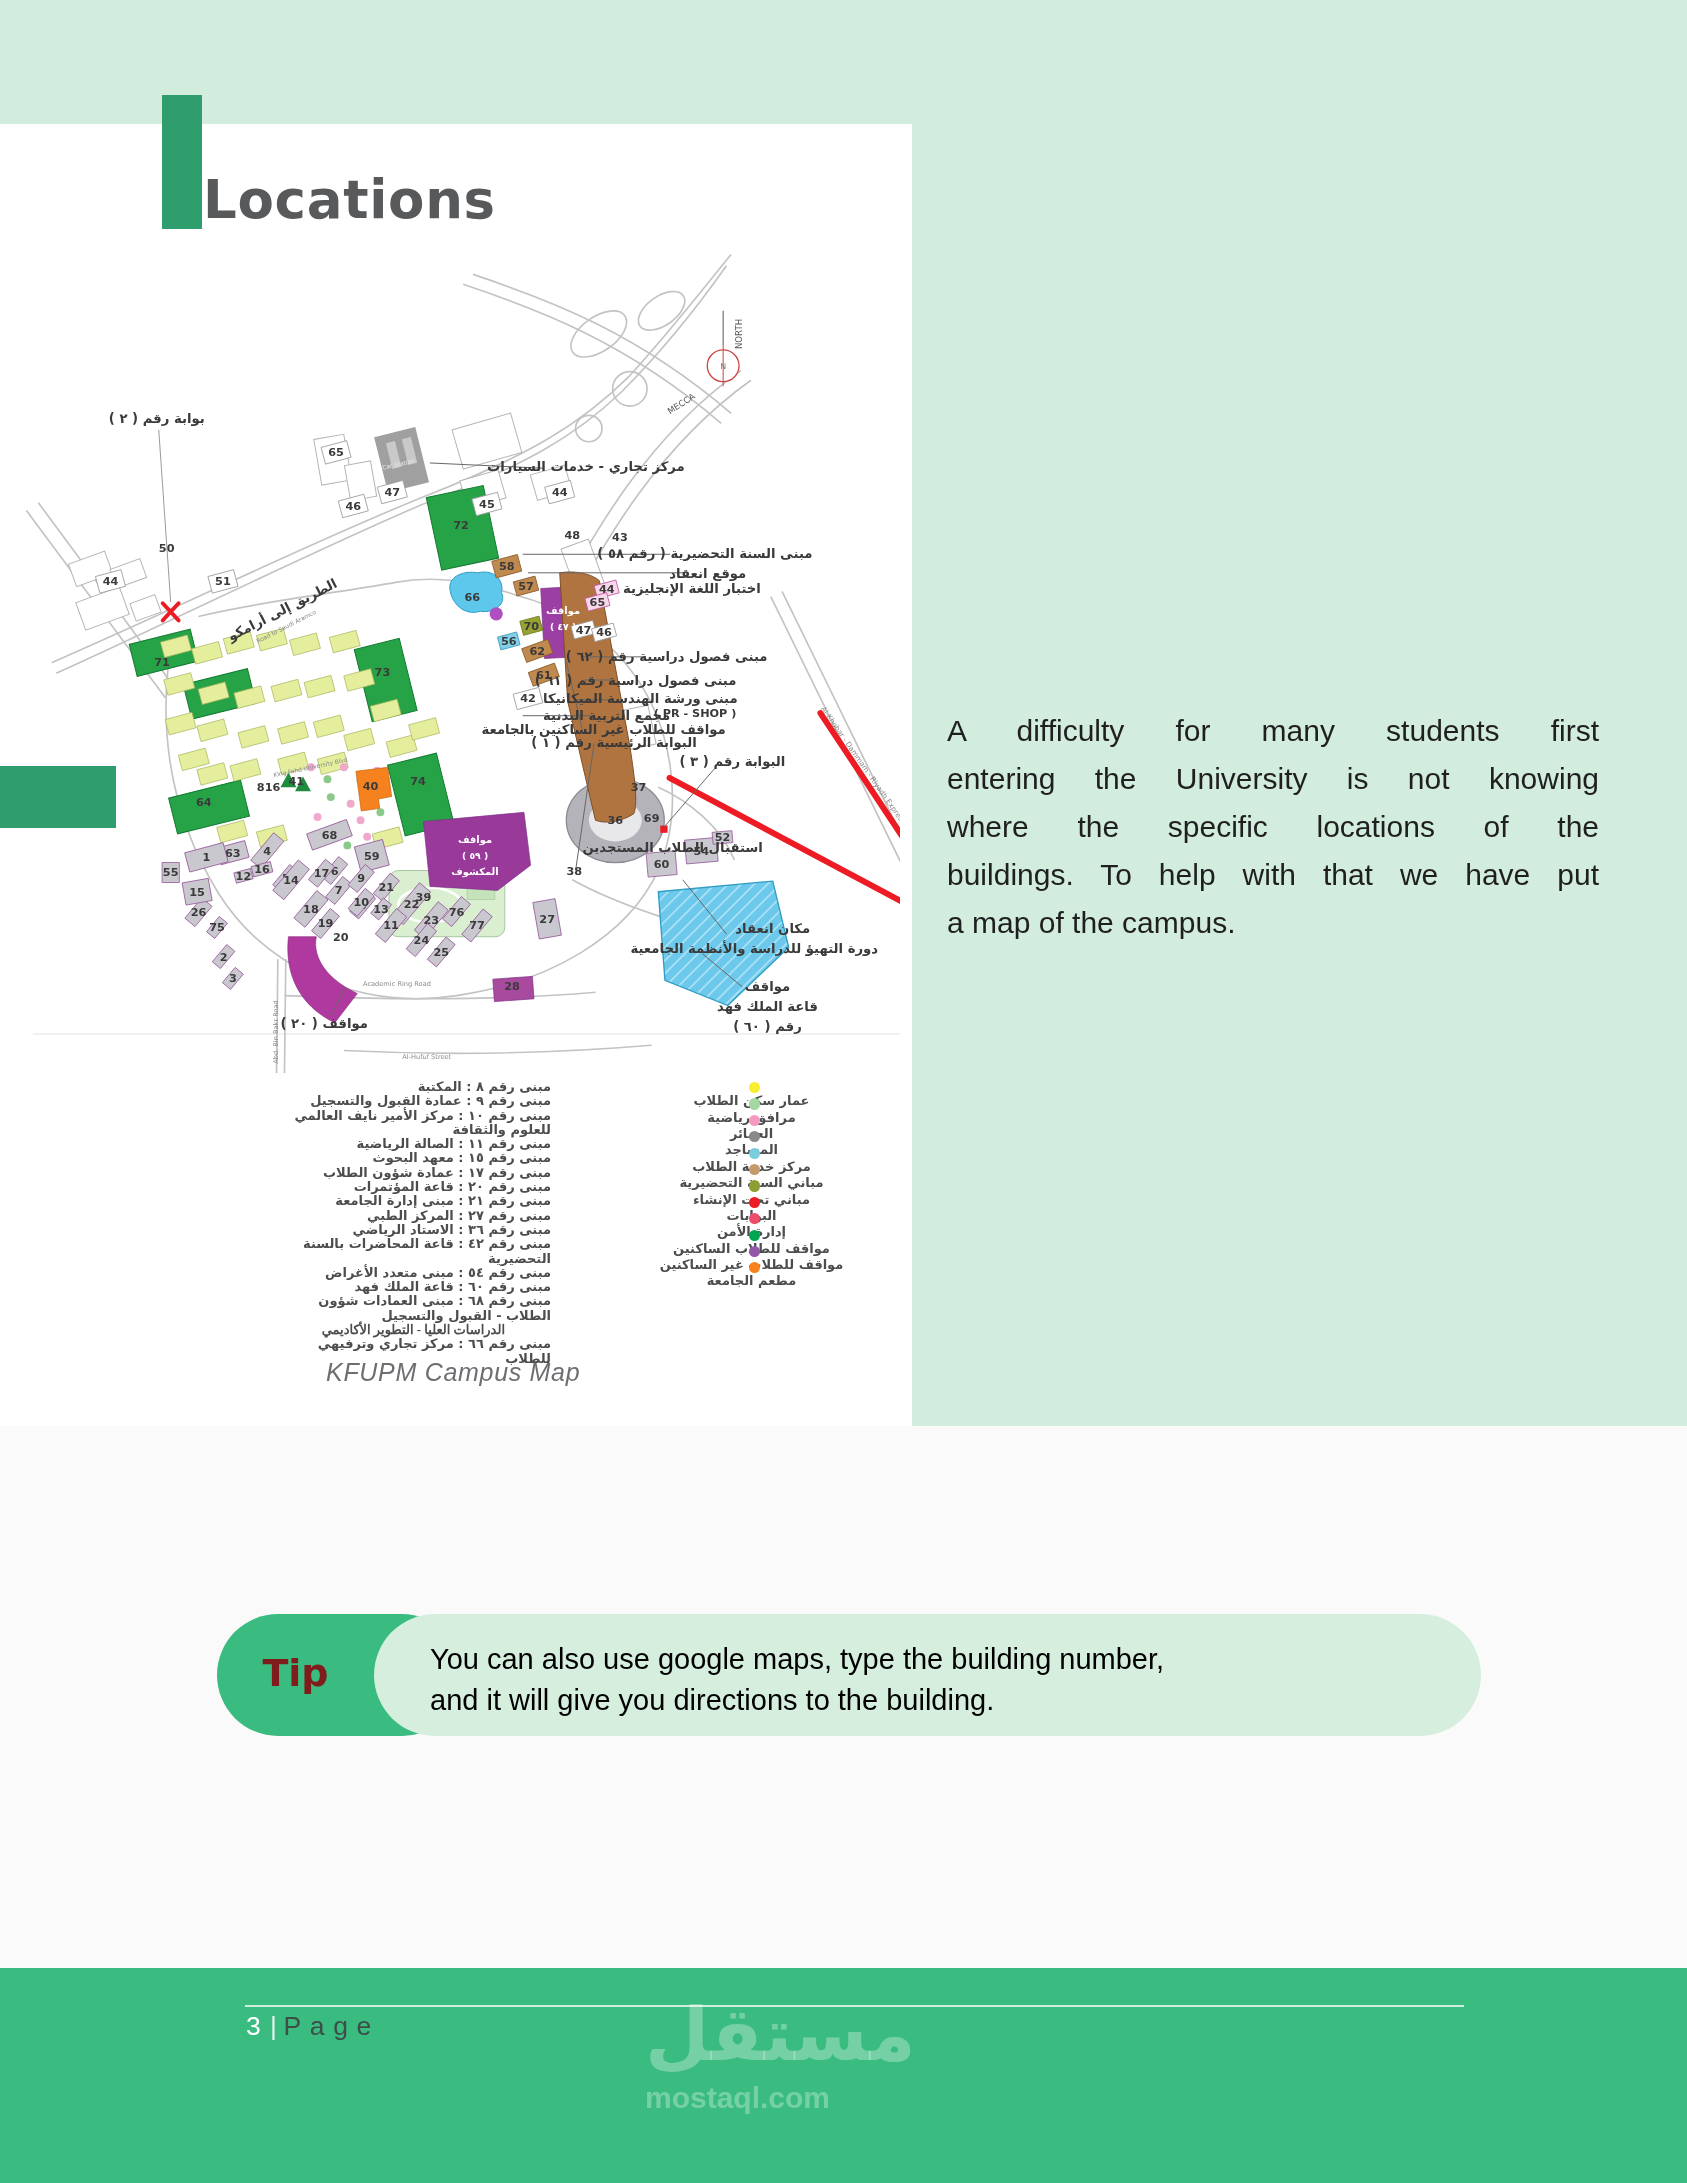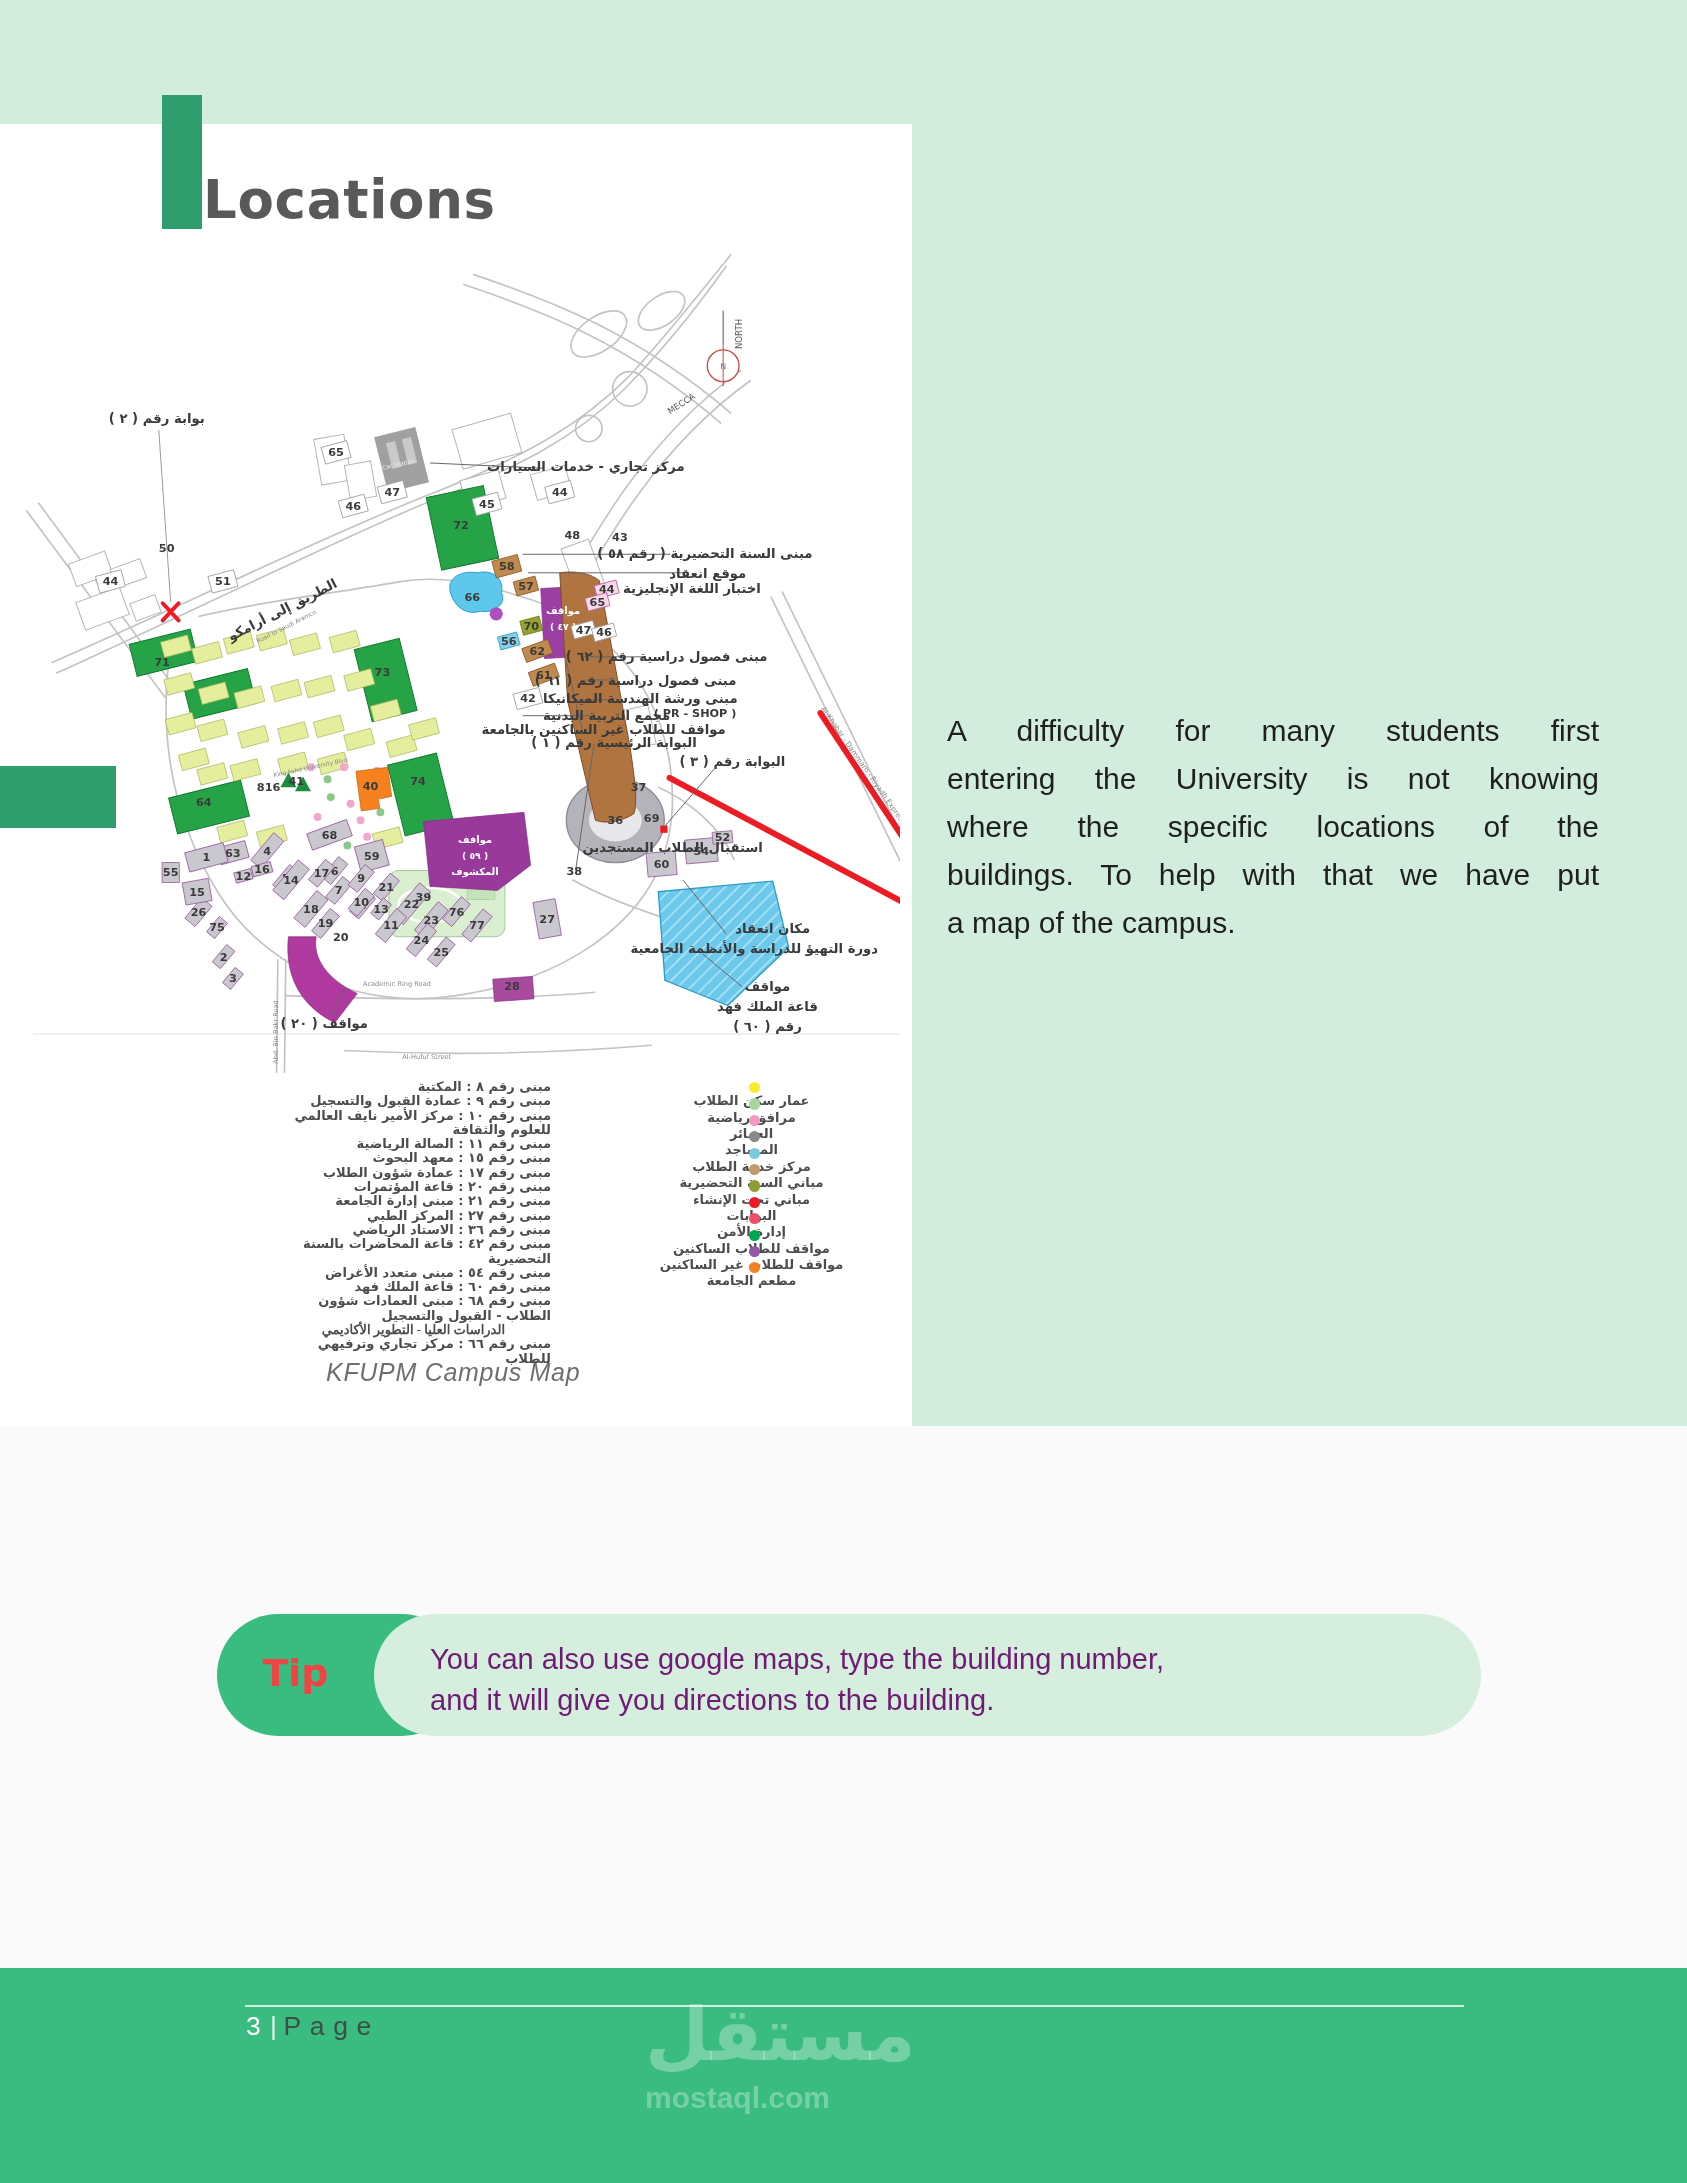--- a/index.html
+++ b/index.html
@@ -29,23 +29,23 @@
   #legend-right{left:676px;top:1082px;width:151px;font-family:"DejaVu Sans",sans-serif;
                 font-weight:bold;font-size:13px;color:#4d4d4f;}
   #legend-right .lrow{direction:rtl;display:flex;align-items:center;height:16.4px;flex-direction:column;}
   #legend-right .dot{width:11.2px;height:11.2px;border-radius:50%;margin-left:6px;flex:0 0 auto;}
   #legend-right .ltxt{white-space:nowrap;}
   #map-caption{left:13.2px;top:1358px;width:880px;text-align:center;font-style:italic;
                font-size:25px;color:#6d6e71;letter-spacing:0.7px;}
   
   #tip-box{left:374px;top:1614px;width:1107px;height:122px;border-radius:62px;background:#d5eedd;}
   #tip-pill{left:217px;top:1614px;width:246px;height:122px;border-radius:62px;background:#3abc80;}
-  #tip-label{left:217px;top:1651px;width:157px;text-align:center;color:#ef4444;
+  #tip-label{left:217px;top:1651px;width:157px;text-align:center;color:#7f1d1d;
              font-family:"DejaVu Sans",sans-serif;font-weight:bold;font-size:38px;}
-  #tip-text{left:430px;top:1639px;width:1032px;font-size:29px;line-height:41px;color:#701a75;}
+  #tip-text{left:430px;top:1639px;width:1032px;font-size:29px;line-height:41px;color:#000000;}
   
   #footer-line{left:245px;top:2005px;width:1219px;height:2px;background:rgba(255,255,255,.75);}
   #footer-page{left:246px;top:2011px;font-size:26.5px;color:#3d4e47;display:flex;align-items:baseline;}
   #footer-page .num{color:#ffffff;}
   #footer-page .sep{color:rgba(255,255,255,.85);margin:0 6.6px 0 9.3px;font-weight:300;}
   #footer-page .pg{letter-spacing:8.6px;}
   #watermark{left:645px;top:1991px;width:397px;text-align:left;color:rgba(255,255,255,.3);}
   #watermark .ar{font-family:"DejaVu Sans",sans-serif;font-weight:bold;font-size:74px;line-height:86px;}
   #watermark .en{font-size:30px;font-weight:bold;margin-top:4px;}
   svg text{font-family:"DejaVu Sans",sans-serif;}

